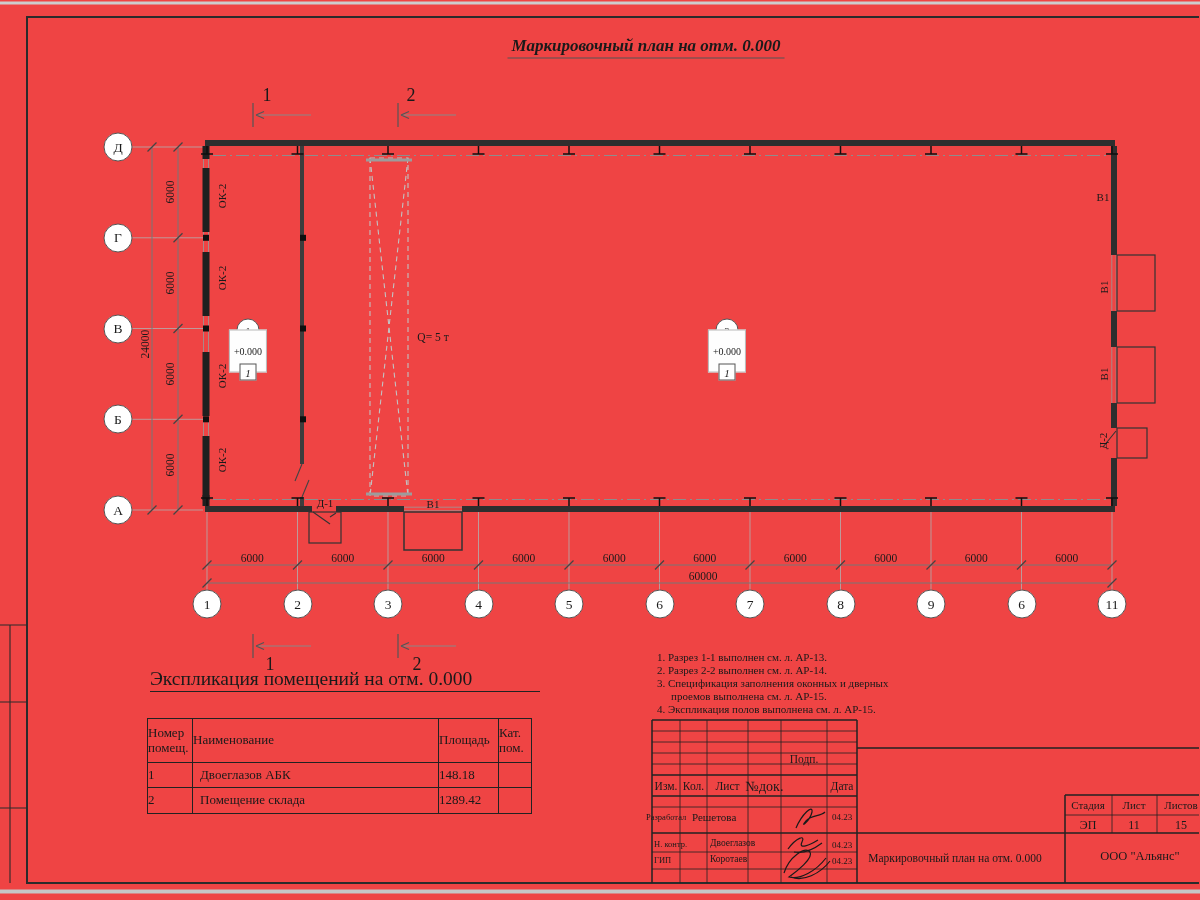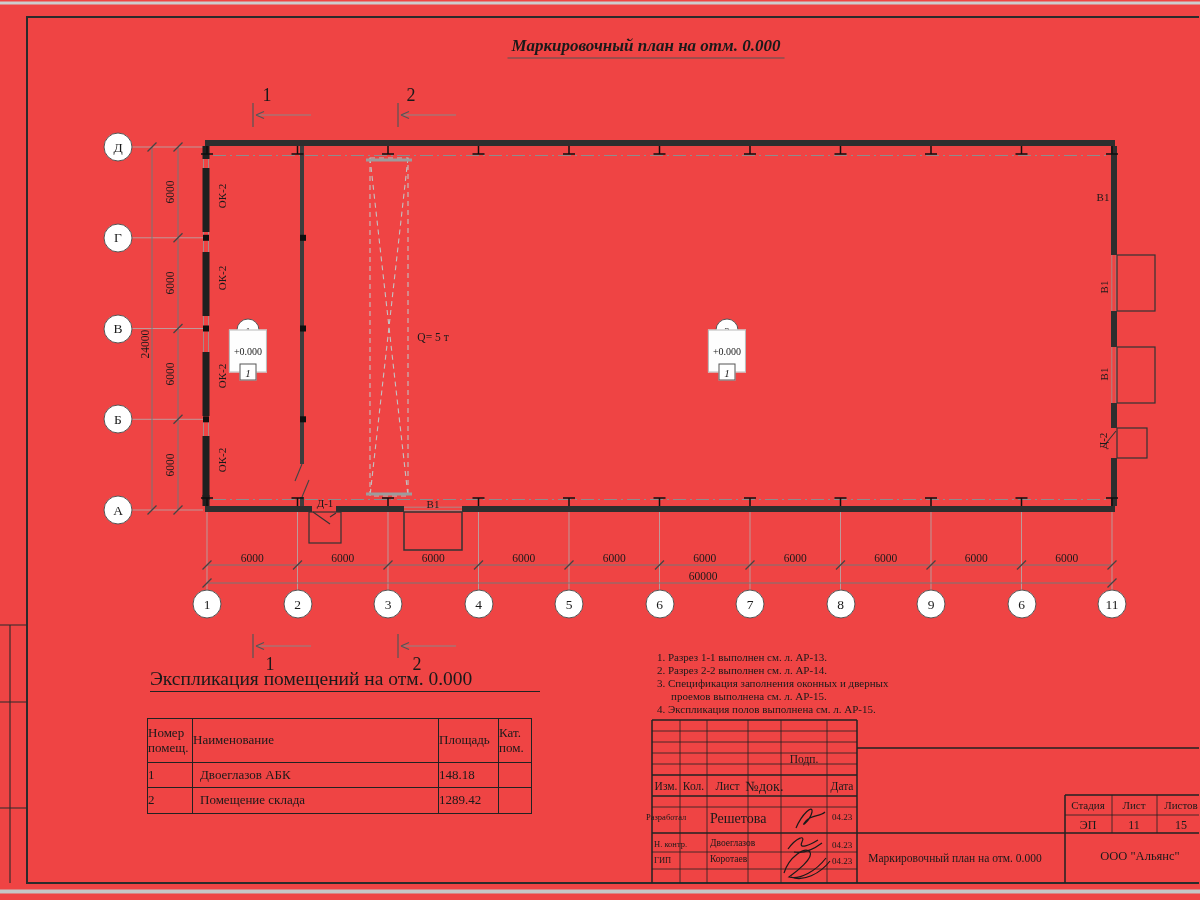--- a/index.html
+++ b/index.html
@@ -302,21 +302,21 @@
   </div>
 
   <span class="st stc" style="left:666px;top:786px;font-size:11.5px">Изм.</span>
   <span class="st stc" style="left:693.5px;top:786px;font-size:11.5px">Кол.</span>
   <span class="st stc" style="left:727.5px;top:786px;font-size:11.5px">Лист</span>
   <span class="st stc" style="left:764.5px;top:787px;font-size:14px">№док.</span>
   <span class="st stc" style="left:804px;top:759px;font-size:11.5px">Подп.</span>
   <span class="st stc" style="left:842px;top:786px;font-size:11.5px">Дата</span>
 
   <span class="st" style="left:646px;top:812px;font-size:8.5px">Разработал</span>
-  <span class="st" style="left:710px;top:811px;font-size:14px">Решетова</span>
+  <span class="st" style="left:692px;top:811px;font-size:11px">Решетова</span>
   <span class="st stc" style="left:842px;top:817px;font-size:9px">04.23</span>
   <span class="st" style="left:654px;top:839px;font-size:8.5px">Н. контр.</span>
   <span class="st" style="left:710px;top:838px;font-size:9.5px">Двоеглазов</span>
   <span class="st stc" style="left:842px;top:845px;font-size:9px">04.23</span>
   <span class="st" style="left:654px;top:855px;font-size:8.5px">ГИП</span>
   <span class="st" style="left:710px;top:854px;font-size:9.5px">Коротаев</span>
   <span class="st stc" style="left:842px;top:861px;font-size:9px">04.23</span>
 
   <span class="st stc" style="left:955px;top:858px;font-size:11.5px">Маркировочный план на отм. 0.000</span>
   <span class="st stc" style="left:1140px;top:856px;font-size:12.5px">ООО "Альянс"</span>

